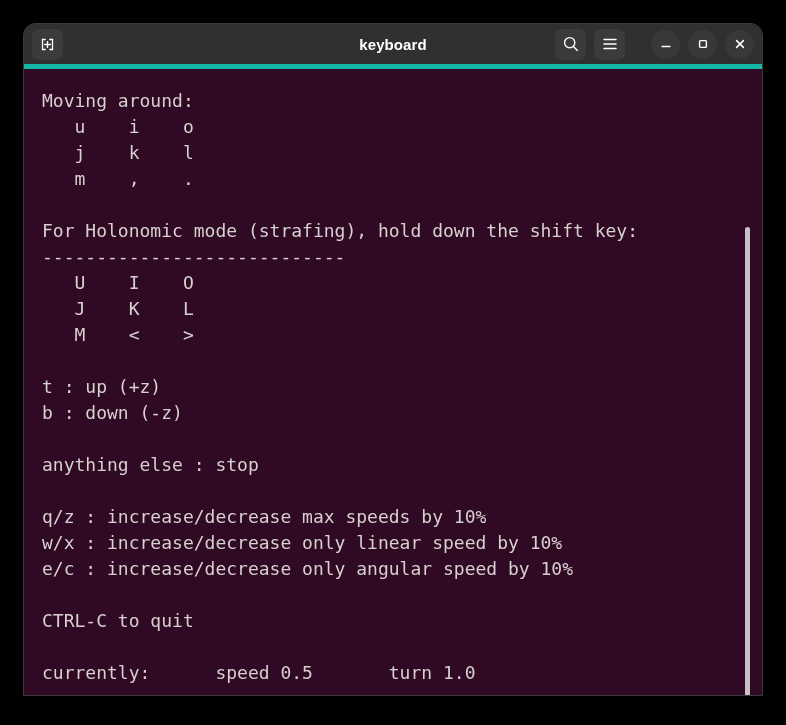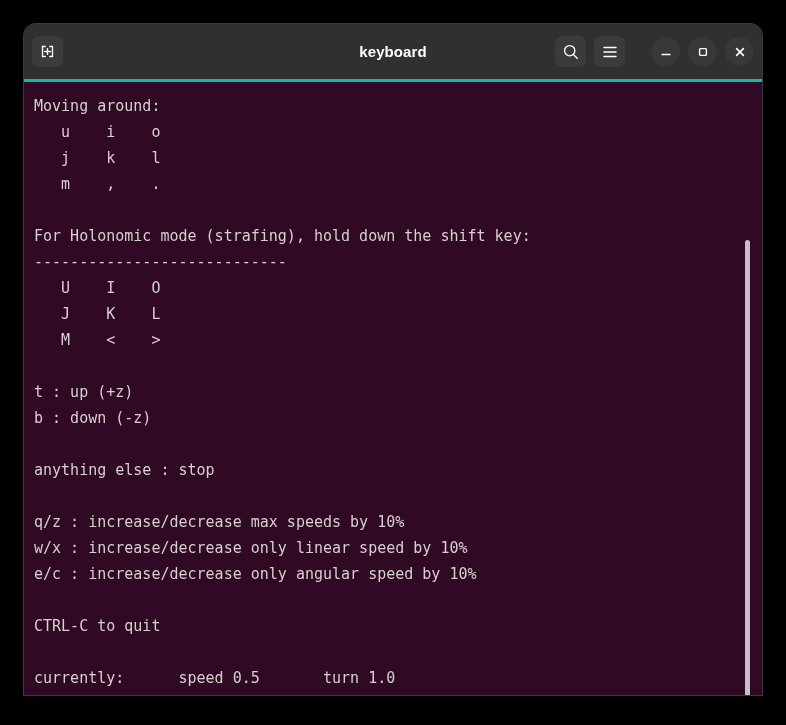--- a/index.html
+++ b/index.html
@@ -28,23 +28,23 @@
     height: 671px;
     border-radius: 12px 12px 0 0;
     overflow: hidden;
     background: #300a24;
     box-shadow: 0 0 0 1px #3a3a3a;
   }
 
   
   .headerbar {
     position: relative;
-    height: 58px;
+    height: 45px;
     background: #303030;
-    border-bottom: 3px solid #14b8a6;
+    border-bottom: 5px solid #14b8a6;
     display: flex;
     align-items: center;
     padding: 0 8px;
     box-sizing: border-box;
   }
 
   .hb-left {
     display: flex;
     align-items: center;
     gap: 6px;
@@ -112,24 +112,24 @@
     height: 626px;
     background: #300a24;
     overflow: hidden;
   }
 
   .term-text {
     position: absolute;
     left: 2px;
     top: 3px;
     right: 0;
-    margin: 8px;
+    margin: 16px;
     padding: 0;
     font-family: "DejaVu Sans Mono", monospace;
-    font-size: 15px;
+    font-size: 18px;
     line-height: 26px;
     color: #d6d0ce;
     white-space: pre;
     letter-spacing: 0px;
   }
 
   
   .scrollbar-track {
     position: absolute;
     right: 6px;

